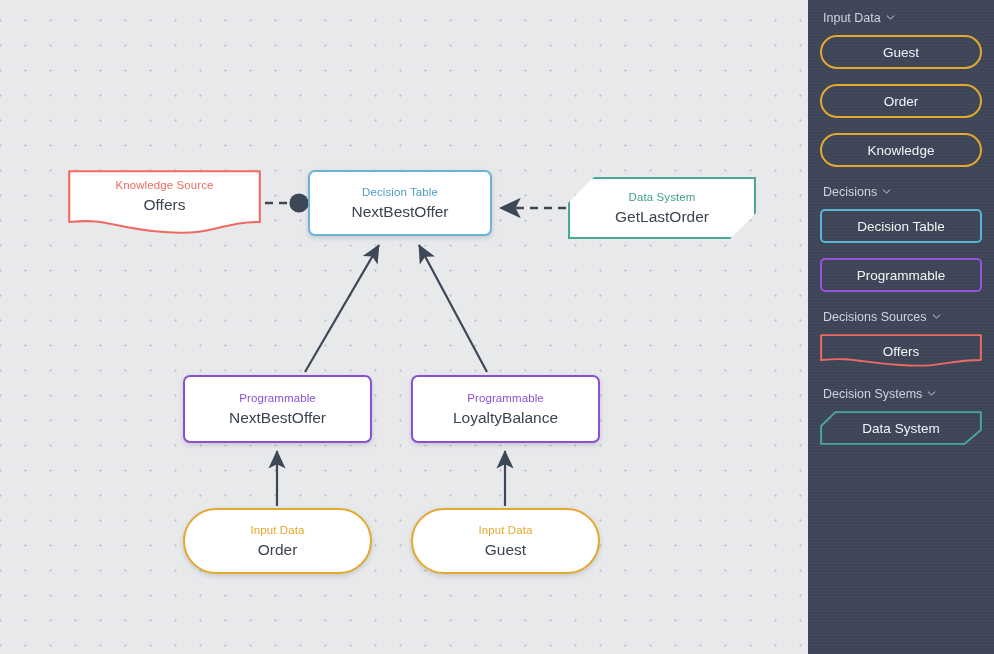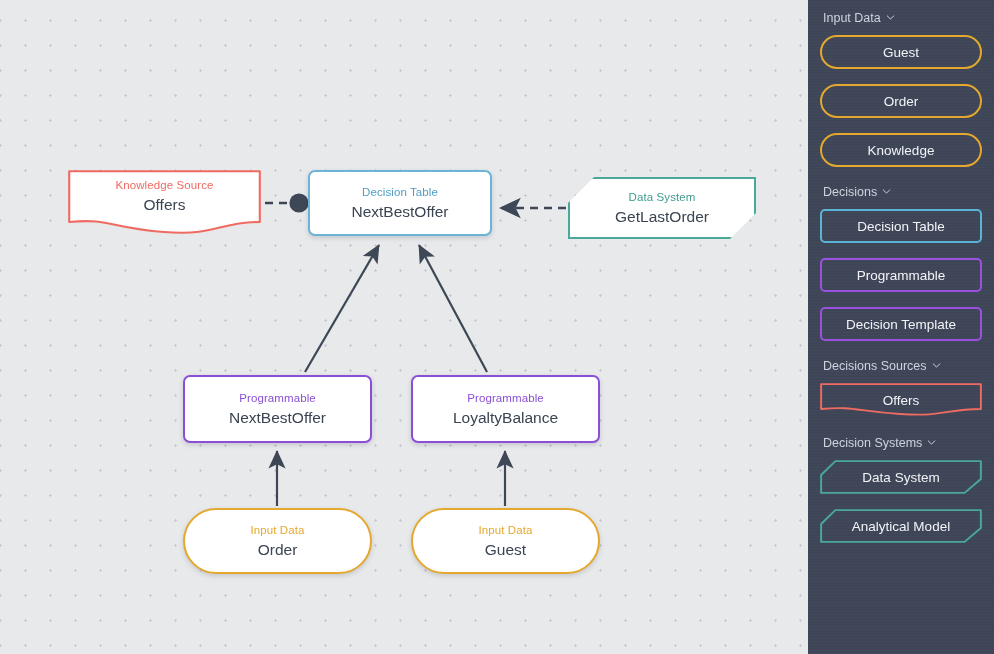--- a/index.html
+++ b/index.html
@@ -302,23 +302,20 @@
           </svg>
       </span>
     </div>
 
     <div class="pal-item pal-decision-table">
       <span class="pal-label">Decision Table</span>
     </div>
     <div class="pal-item pal-programmable">
       <span class="pal-label">Programmable</span>
     </div>
-    <div class="pal-item pal-programmable">
-      <span class="pal-label">Decision Template</span>
-    </div>
 
     <div class="pal-group-header gap-top">
       <span>Decisions Sources</span>
       <span class="chevron">
         <svg viewBox="0 0 10 10" width="9" height="9">
             <path d="M1.4,3.2 L5,6.8 L8.6,3.2" fill="none" stroke="#ced3dd" stroke-width="1.1" stroke-linecap="round" stroke-linejoin="round"></path>
           </svg>
       </span>
     </div>
 
@@ -340,21 +337,15 @@
       </span>
     </div>
 
     <div class="pal-item pal-external-system">
       <svg class="pal-svg" viewBox="0 0 158 34" preserveAspectRatio="none">
         <path d="M15,1.1 H156.9 V19 L141,32.9 H1.1 V15 Z" fill="none" stroke="#4aa899" stroke-width="1.9" stroke-linejoin="round"></path>
       </svg>
       <span class="pal-label">Data System</span>
     </div>
 
-    <div class="pal-item pal-external-system">
-      <svg class="pal-svg" viewBox="0 0 158 34" preserveAspectRatio="none">
-        <path d="M15,1.1 H156.9 V19 L141,32.9 H1.1 V15 Z" fill="none" stroke="#4aa899" stroke-width="1.9" stroke-linejoin="round"></path>
-      </svg>
-      <span class="pal-label">Analytical Model</span>
-    </div>
 
   </div>
 </div>
 
 </body></html>

